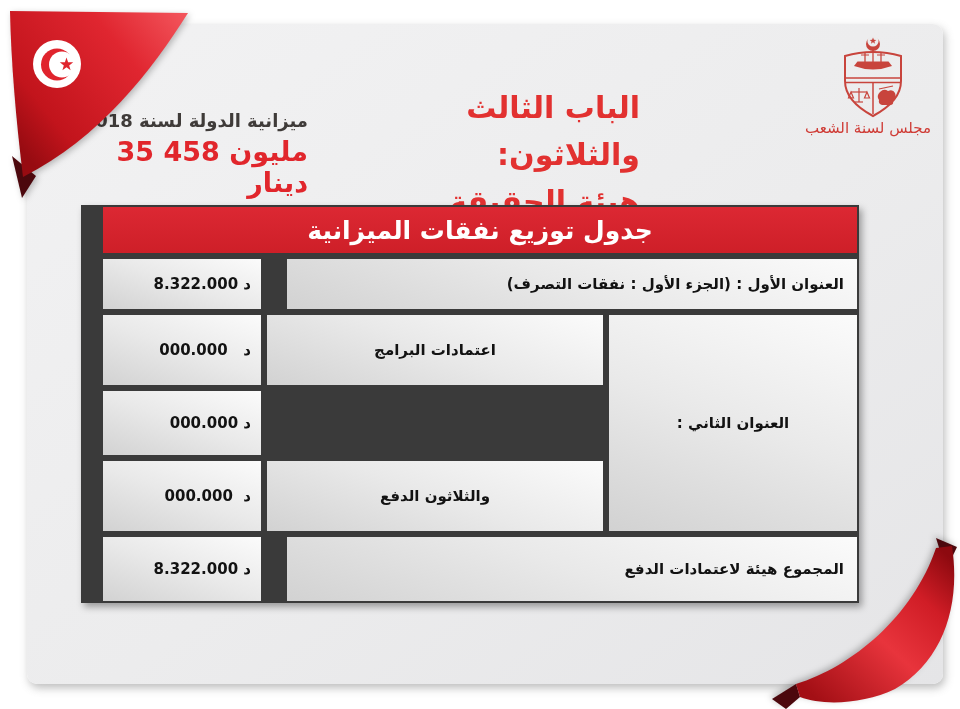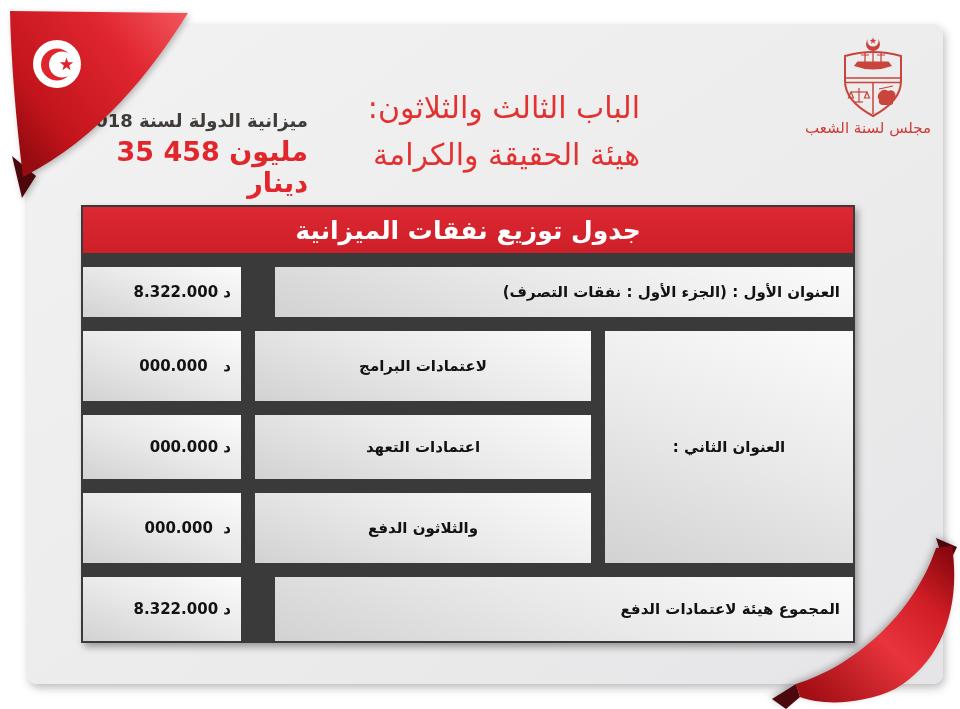--- a/index.html
+++ b/index.html
@@ -14,36 +14,36 @@
 
   
   .badge-line1{position:absolute;left:60px;top:110px;width:248px;
                text-align:right;direction:rtl;font-size:18px;font-weight:bold;color:#3f3b39;}
   .badge-line2{position:absolute;left:60px;top:136px;width:248px;
                text-align:right;direction:ltr;font-size:27px;font-weight:bold;color:#e1262c;}
 
   
   .main-title{position:absolute;left:330px;top:84px;width:310px;
               text-align:right;direction:rtl;color:#e23130;
-              font-size:30px;font-weight:normal;line-height:47px;}
+              font-size:30px;font-weight:bold;line-height:47px;}
 
   
   .emblem-svg{position:absolute;left:832px;top:34px;}
   .emblem-text{position:absolute;left:794px;top:119px;width:148px;
                text-align:center;direction:rtl;color:#cf3b35;line-height:19px;}
   .emblem-text .t1{font-size:15px;font-weight:bold;}
   .emblem-text .t2{font-size:15px;}
 
   
   .budget-table{position:absolute;left:81px;top:205px;
                 display:grid;
                 grid-template-columns:158px 336px 248px;
                 grid-template-rows:46px 50px 70px 64px 70px 64px;
-                gap:14px;background:#3a3a3a;border:2px solid #3a3a3a;
-                box-shadow:3px 4px 7px rgba(0,0,0,.35);}
+                gap:6px;background:#3a3a3a;border:2px solid #3a3a3a;
+                box-shadow:3px 4px 7px rgba(0,0,0,.35);padding-left:20px;}
   .thead{grid-area:1/1/2/4;display:flex;align-items:center;justify-content:center;
          background:linear-gradient(180deg,#dc2833,#ce1f28);
          color:#ffffff;font-size:25px;font-weight:bold;direction:rtl;}
   .c{background:linear-gradient(200deg,#fbfbfb 0%,#e9e9e9 50%,#d2d2d2 100%);
      display:flex;align-items:center;color:#121212;font-size:15px;font-weight:bold;}
   .val{direction:ltr;justify-content:flex-end;padding-right:10px;}
   .lab-r{direction:rtl;justify-content:flex-start;padding-right:13px;margin-left:20px;}
   .lab-c{direction:rtl;justify-content:center;text-align:center;}
   .merged{flex-direction:column;justify-content:center;direction:rtl;
           text-align:left;line-height:1.65;}
@@ -102,24 +102,23 @@
     <div class="t2">مجلس لسنة الشعب</div>
   </div>
 
   <div class="budget-table">
     <div class="thead">جدول توزيع نفقات الميزانية</div>
 
     <div class="c val v1">8.322.000 د</div>
     <div class="c lab-r l1">العنوان الأول :  (الجزء الأول : نفقات التصرف)</div>
 
     <div class="c val v2">000.000&nbsp;&nbsp; د</div>
-    <div class="c lab-c l2">لاعتمادات البرامج</div>
+    <div class="c lab-c l2">اعتمادات البرامج</div>
 
     <div class="c val v3">000.000 د</div>
-    <div class="c lab-c l3">اعتمادات التعهد</div>
 
     <div class="c val v4">000.000&nbsp; د</div>
     <div class="c lab-c l4">والثلاثون الدفع</div>
 
     <div class="c merged mg">
       <div>العنوان الثاني :</div>
     </div>
 
     <div class="c val v5">8.322.000 د</div>
     <div class="c lab-r l5">المجموع هيئة لاعتمادات الدفع</div>

